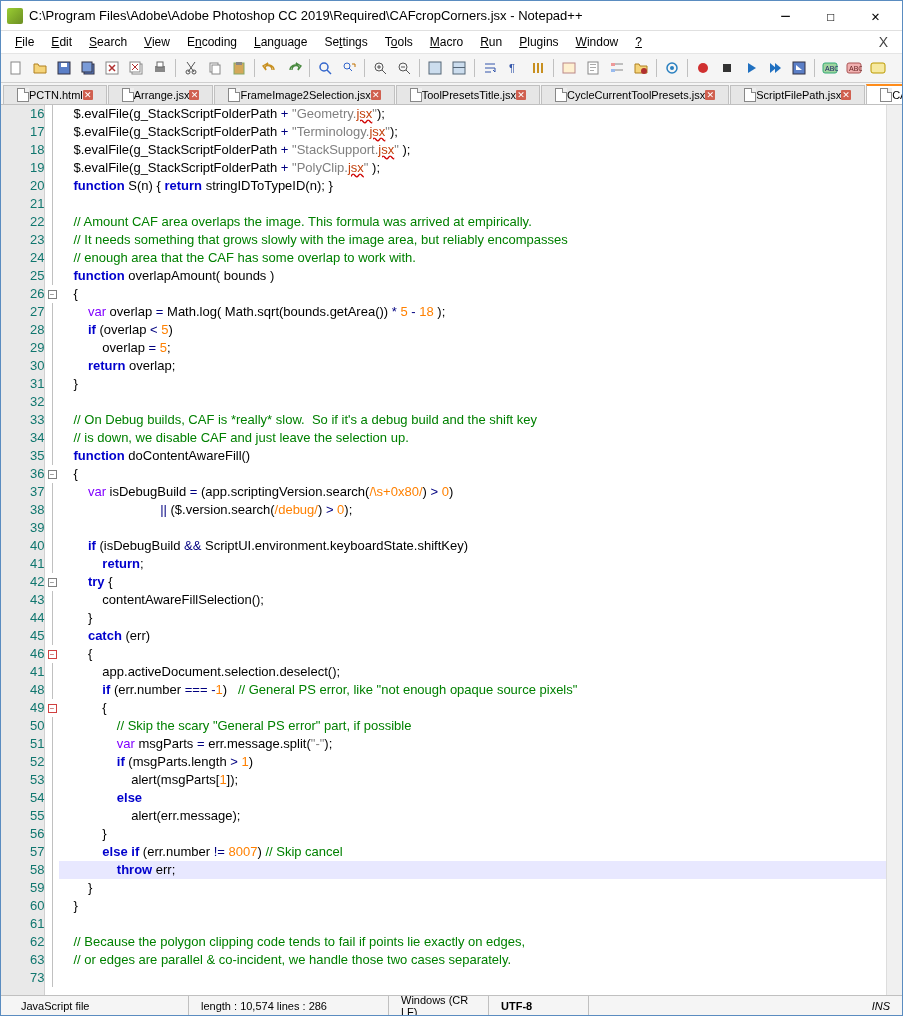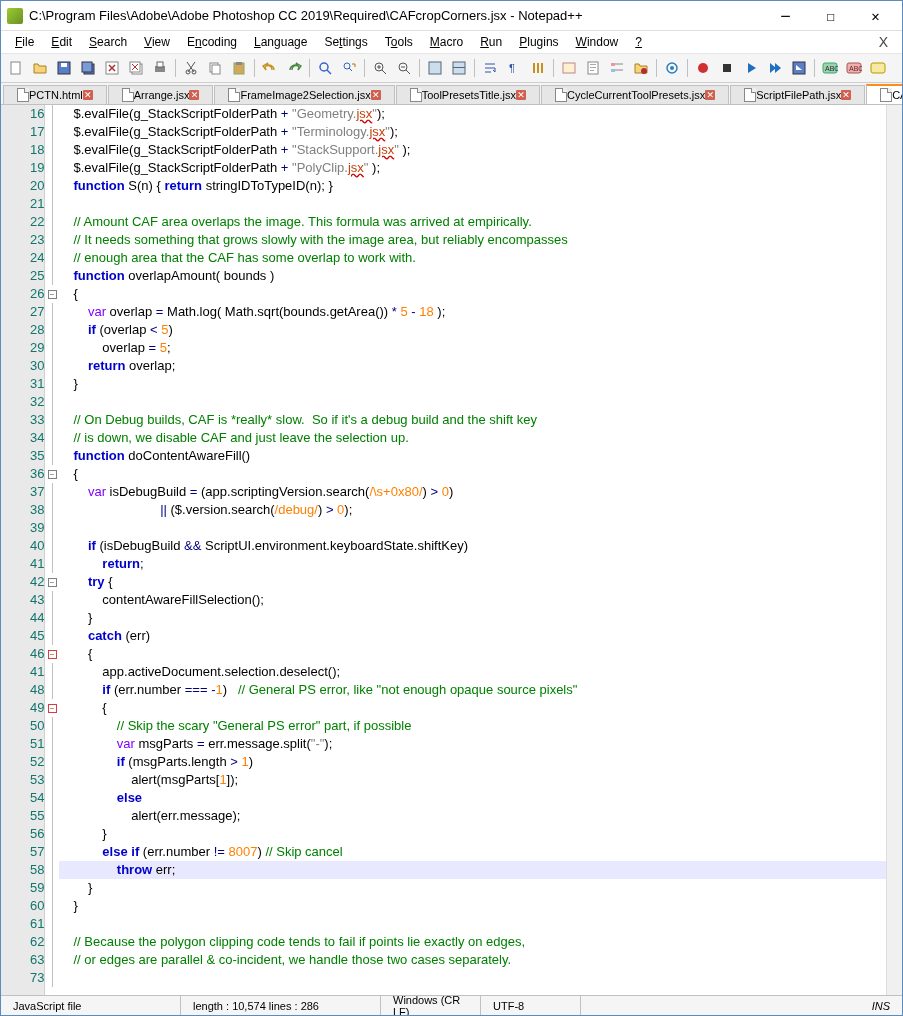--- a/index.html
+++ b/index.html
@@ -35,21 +35,21 @@
 .hl-line{ position:absolute; left:0; right:0; height:18px; background:#e8e8ff; }
 .kw{color:#0000cc; font-weight:bold;}
 .kw2{color:#8000ff;}
 .num{color:#ff8000;}
 .str{color:#808080;}
 .cmt{color:#008000;}
 .op{color:#000080;}
 .err{color:#c2410c; text-decoration: underline wavy #d00000;}
 .scroll-v{position:absolute; right:0; top:0; bottom:0; width:16px; background:#f0f0f0; border-left:1px solid #ddd;}
 .editor-wrap{flex:1; display:flex; position:relative; overflow:hidden;}
-.status { height: 20px; background: #f5f5f5; border-top: 1px solid #c0c0c0; display: flex; align-items: center; font-size: 11px; }
+.status { height: 20px; background: #f5f5f5; border-top: 1px solid #c0c0c0; display: flex; align-items: center; font-size: 11px; padding-left: 8px; }
 .status .cell { padding: 0 12px; border-right: 1px solid #c0c0c0; height:100%; display:flex; align-items:center;}
 </style>
 </head>
 <body>
 
 <div class="title-bar">
   <div class="app-icon"></div>
   <div class="title-text">C:\Program Files\Adobe\Adobe Photoshop CC 2019\Required\CAFcropCorners.jsx - Notepad++</div>
   <div class="win-btns">
     <div class="win-btn">─</div>
@@ -527,15 +527,15 @@
       </div>
   <div class="code" id="code"><div class="hl-line" style="top: 756px;"></div><div class="row" style="position: relative;">    $.evalFile(g_StackScriptFolderPath <span class="op">+</span> <span class="str">"Geometry.</span><span class="err">jsx</span><span class="str">"</span>);</div><div class="row" style="position: relative;">    $.evalFile(g_StackScriptFolderPath <span class="op">+</span> <span class="str">"Terminology.</span><span class="err">jsx</span><span class="str">"</span>);</div><div class="row" style="position: relative;">    $.evalFile(g_StackScriptFolderPath <span class="op">+</span> <span class="str">"StackSupport.</span><span class="err">jsx</span><span class="str">"</span> );</div><div class="row" style="position: relative;">    $.evalFile(g_StackScriptFolderPath <span class="op">+</span> <span class="str">"PolyClip.</span><span class="err">jsx</span><span class="str">"</span> );</div><div class="row" style="position: relative;">    <span class="kw">function</span> S(n) { <span class="kw">return</span> stringIDToTypeID(n); }</div><div class="row" style="position: relative;">    </div><div class="row" style="position: relative;">    <span class="cmt">// Amount CAF area overlaps the image. This formula was arrived at empirically.</span></div><div class="row" style="position: relative;">    <span class="cmt">// It needs something that grows slowly with the image area, but reliably encompasses</span></div><div class="row" style="position: relative;">    <span class="cmt">// enough area that the CAF has some overlap to work with.</span></div><div class="row" style="position: relative;">    <span class="kw">function</span> overlapAmount( bounds )</div><div class="row" style="position: relative;">    {</div><div class="row" style="position: relative;">        <span class="kw2">var</span> overlap <span class="op">=</span> Math.log( Math.sqrt(bounds.getArea()) <span class="op">*</span> <span class="num">5</span> <span class="op">-</span> <span class="num">18</span> );</div><div class="row" style="position: relative;">        <span class="kw">if</span> (overlap <span class="op">&lt;</span> <span class="num">5</span>)</div><div class="row" style="position: relative;">            overlap <span class="op">=</span> <span class="num">5</span>;</div><div class="row" style="position: relative;">        <span class="kw">return</span> overlap;</div><div class="row" style="position: relative;">    }</div><div class="row" style="position: relative;">    </div><div class="row" style="position: relative;">    <span class="cmt">// On Debug builds, CAF is *really* slow.  So if it's a debug build and the shift key</span></div><div class="row" style="position: relative;">    <span class="cmt">// is down, we disable CAF and just leave the selection up.</span></div><div class="row" style="position: relative;">    <span class="kw">function</span> doContentAwareFill()</div><div class="row" style="position: relative;">    {</div><div class="row" style="position: relative;">        <span class="kw2">var</span> isDebugBuild <span class="op">=</span> (app.scriptingVersion.search(<span class="num">/\s+0x80/</span>) <span class="op">&gt;</span> <span class="num">0</span>)</div><div class="row" style="position: relative;">                            <span class="op">||</span> ($.version.search(<span class="num">/debug/</span>) <span class="op">&gt;</span> <span class="num">0</span>);</div><div class="row" style="position: relative;">    </div><div class="row" style="position: relative;">        <span class="kw">if</span> (isDebugBuild <span class="op">&amp;&amp;</span> ScriptUI.environment.keyboardState.shiftKey)</div><div class="row" style="position: relative;">            <span class="kw">return</span>;</div><div class="row" style="position: relative;">        <span class="kw">try</span> {</div><div class="row" style="position: relative;">            contentAwareFillSelection();</div><div class="row" style="position: relative;">        }</div><div class="row" style="position: relative;">        <span class="kw">catch</span> (err)</div><div class="row" style="position: relative;">        {</div><div class="row" style="position: relative;">            app.activeDocument.selection.deselect();</div><div class="row" style="position: relative;">            <span class="kw">if</span> (err.number <span class="op">===</span> <span class="op">-</span><span class="num">1</span>)   <span class="cmt">// General PS error, like "not enough opaque source pixels"</span></div><div class="row" style="position: relative;">            {</div><div class="row" style="position: relative;">                <span class="cmt">// Skip the scary "General PS error" part, if possible</span></div><div class="row" style="position: relative;">                <span class="kw2">var</span> msgParts <span class="op">=</span> err.message.split(<span class="str">"-"</span>);</div><div class="row" style="position: relative;">                <span class="kw">if</span> (msgParts.length <span class="op">&gt;</span> <span class="num">1</span>)</div><div class="row" style="position: relative;">                    alert(msgParts[<span class="num">1</span>]);</div><div class="row" style="position: relative;">                <span class="kw">else</span></div><div class="row" style="position: relative;">                    alert(err.message);</div><div class="row" style="position: relative;">            }</div><div class="row" style="position: relative;">            <span class="kw">else</span> <span class="kw">if</span> (err.number <span class="op">!=</span> <span class="num">8007</span>) <span class="cmt">// Skip cancel</span></div><div class="row" style="position: relative;">                <span class="kw">throw</span> err;</div><div class="row" style="position: relative;">        }</div><div class="row" style="position: relative;">    }</div><div class="row" style="position: relative;">    </div><div class="row" style="position: relative;">    <span class="cmt">// Because the polygon clipping code tends to fail if points lie exactly on edges,</span></div><div class="row" style="position: relative;">    <span class="cmt">// or edges are parallel &amp; co-incident, we handle those two cases separately.</span></div><div class="row" style="position: relative;">    </div></div>
 </div>
 <div class="scroll-v"></div>
 </div>
 
 <div class="status">
   <div class="cell" style="width:180px;">JavaScript file</div>
   <div class="cell" style="width:200px;text-align:right;">length : 10,574    lines : 286</div>
   <div class="cell" style="width:100px;">Windows (CR LF)</div>
-  <div class="cell" style="width:100px;">UTF-8</div>
+  <div class="cell" style="width:100px;font-weight:bold;">UTF-8</div>
   <div class="cell" style="flex:1; border-right:none; justify-content:flex-end;font-style:italic;">INS</div>
 </div>
 
 </body></html>

